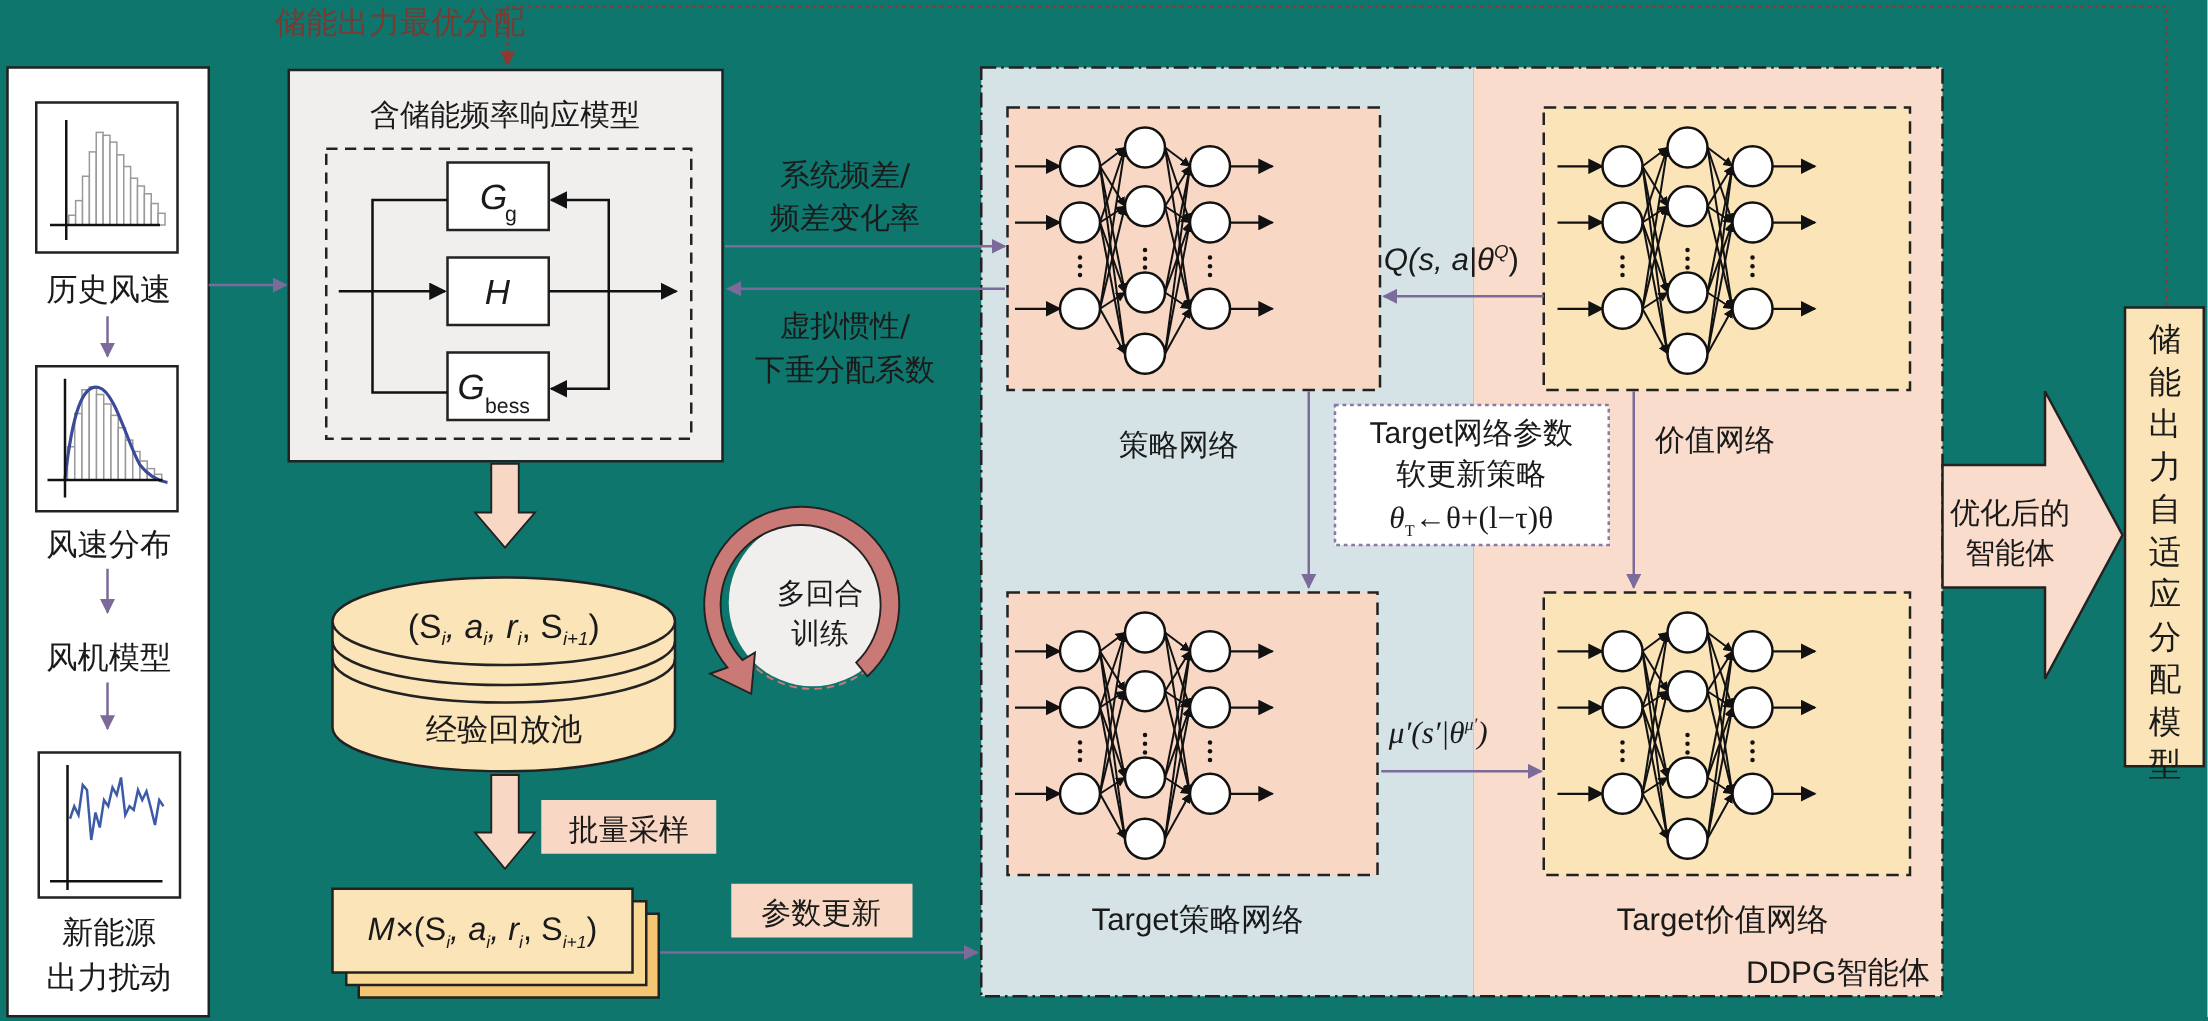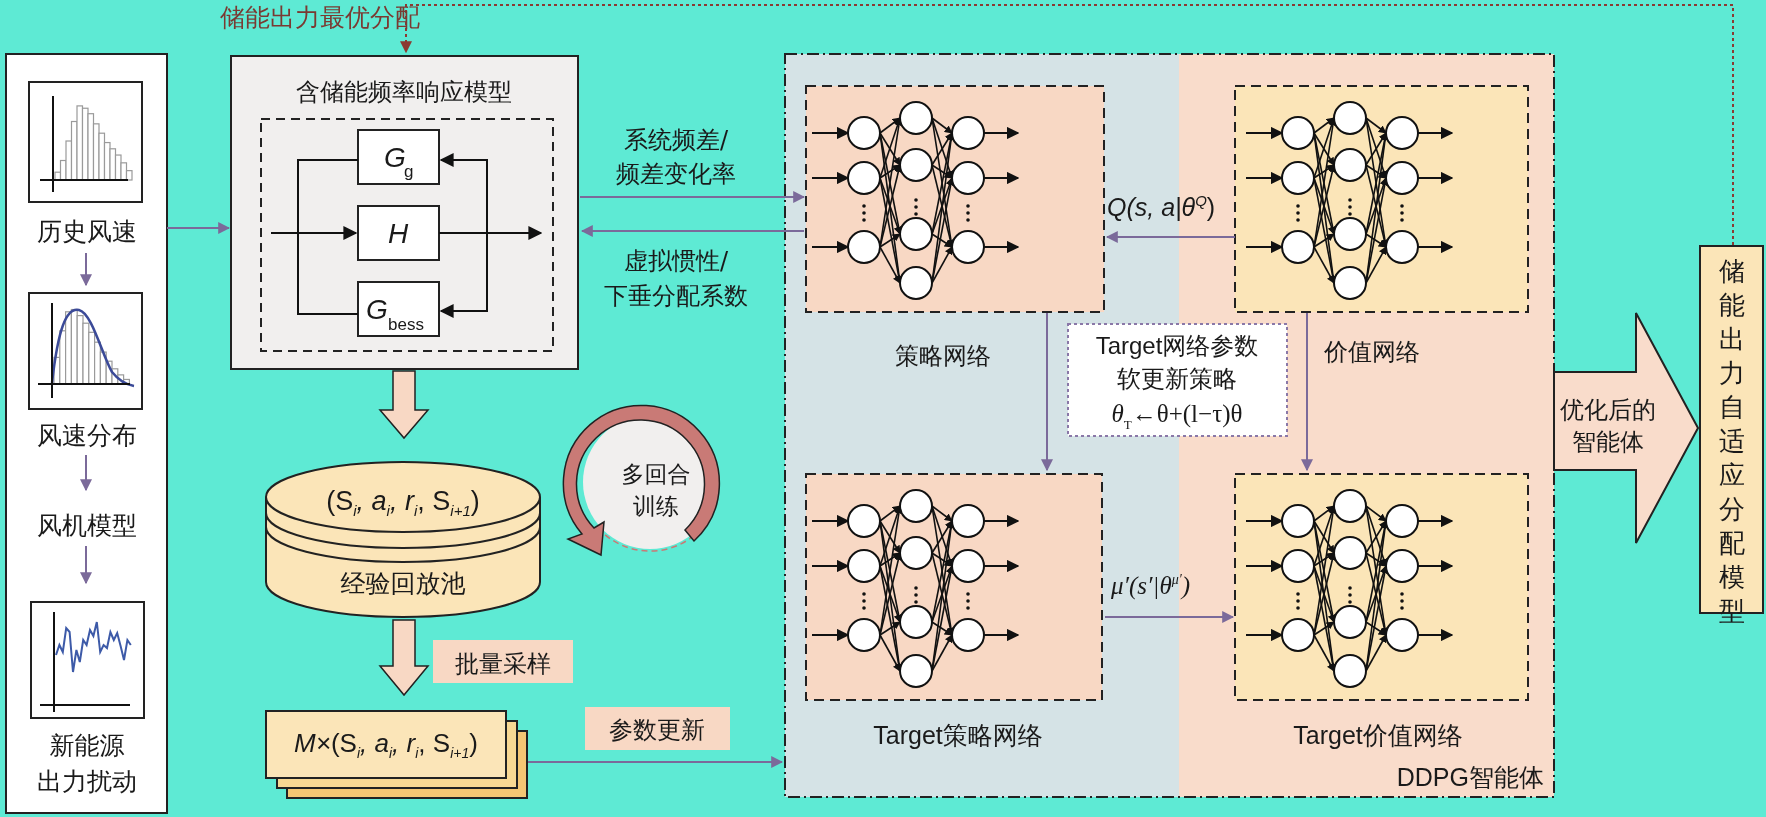--- a/index.html
+++ b/index.html
@@ -1,16 +1,16 @@
 <!DOCTYPE html>
 <html><head>
 <meta charset="utf-8">
 <style>
   html,body{margin:0;padding:0;background:#fff;}
-  #stage{position:relative;width:1766px;height:817px;overflow:hidden;background:#5eead4;}
+  #stage{position:relative;width:1766px;height:817px;overflow:hidden;background:#0f766e;}
   svg{position:absolute;left:0;top:0;}
   .zh{font-family:"DejaVu Sans","Liberation Sans",sans-serif;fill:#1a1a1a;}
   .lat{font-family:"Liberation Sans","DejaVu Sans",sans-serif;fill:#1a1a1a;}
   .ser{font-family:"Liberation Serif","DejaVu Serif",serif;fill:#1a1a1a;}
 </style>
 </head>
 <body>
 
 <div id="stage">
 <svg width="1766" height="817" viewBox="0 0 1766 817" xmlns="http://www.w3.org/2000/svg">

